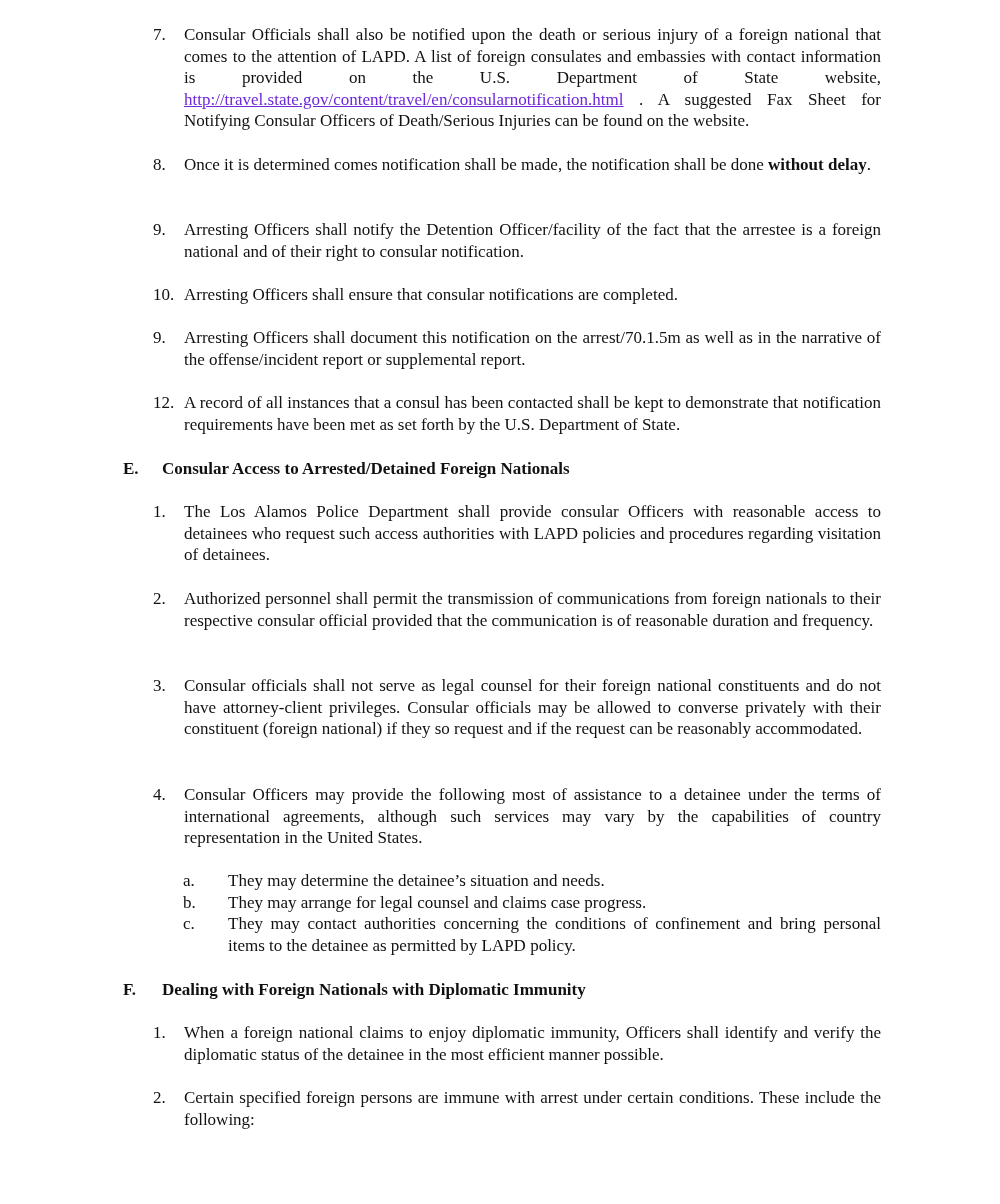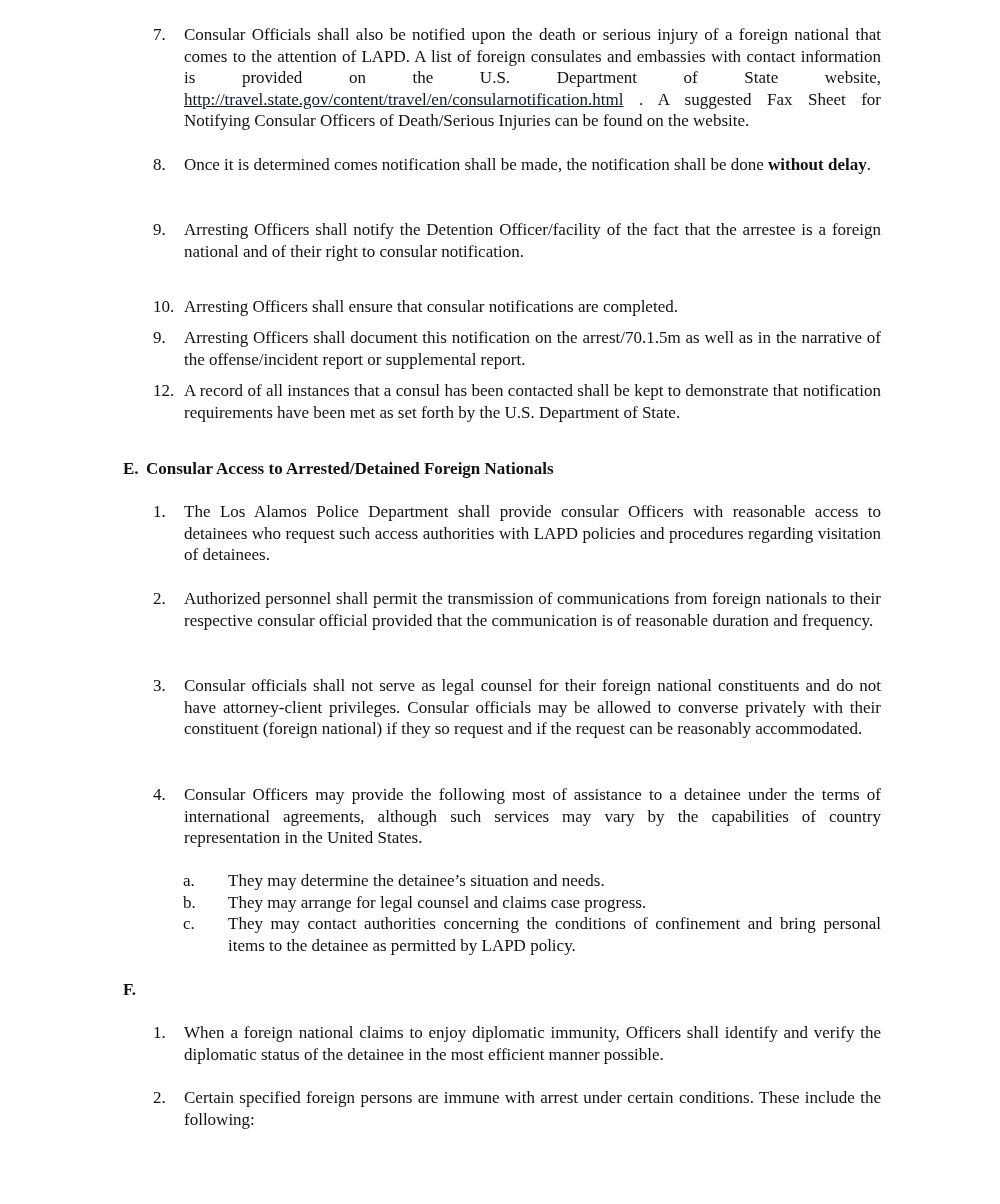--- a/index.html
+++ b/index.html
@@ -7,25 +7,25 @@
     width: 1000px; height: 1204px; position: relative; overflow: hidden;
     font-family: "Liberation Serif", serif; color: #111111;
     font-size: 17px; line-height: 21.6px;
   }
   .page { position: absolute; left: 0; top: 0; width: 1000px; }
   .item { position: absolute; left: 153px; width: 728px; }
   .item .num { position: absolute; left: 0; top: 0; }
   .item .body { margin-left: 31px; text-align: justify; }
   .heading { position: absolute; left: 123px; font-weight: bold; }
   .heading .hnum { position: absolute; left: 0; }
-  .heading .htext { margin-left: 23px; white-space: nowrap; }
+  .heading .htext { margin-left: 39px; white-space: nowrap; }
   .sub { position: absolute; left: 183px; width: 698px; }
   .sub .num { position: absolute; left: 0; }
   .sub .body { margin-left: 45px; text-align: justify; }
-  a.link { color: #0f172a; text-decoration: underline; }
+  a.link { color: #6d28d9; text-decoration: underline; }
   .bi { font-weight: bold; }
 </style>
 </head>
 <body>
 
 <div class="page">
 
   <div class="item" style="top:24px">
     <span class="num">7.</span>
     <div class="body">
@@ -37,31 +37,31 @@
   <div class="item" style="top:154px">
     <span class="num">8.</span>
     <div class="body"><span>Once it is determined comes notification shall be made, the notification shall be done </span><span class="bi">without delay</span><span>.</span></div>
   </div>
 
   <div class="item" style="top:219px">
     <span class="num">9.</span>
     <div class="body">Arresting Officers shall notify the Detention Officer/facility of the fact that the arrestee is a foreign national and of their right to consular notification.</div>
   </div>
 
-  <div class="item" style="top:296px">
+  <div class="item" style="top:284px">
     <span class="num">10.</span>
     <div class="body">Arresting Officers shall ensure that consular notifications are completed.</div>
   </div>
 
   <div class="item" style="top:327px">
     <span class="num">9.</span>
     <div class="body">Arresting Officers shall document this notification on the arrest/70.1.5m as well as in the narrative of the offense/incident report or supplemental report.</div>
   </div>
 
-  <div class="item" style="top:380px">
+  <div class="item" style="top:392px">
     <span class="num">12.</span>
     <div class="body">A record of all instances that a consul has been contacted shall be kept to demonstrate that notification requirements have been met as set forth by the U.S. Department of State.</div>
   </div>
 
   <div class="heading" style="top:458px">
     <span class="hnum">E.</span>
     <span class="htext">Consular Access to Arrested/Detained Foreign Nationals</span>
   </div>
 
   <div class="item" style="top:501px">
@@ -92,20 +92,21 @@
     <span class="num">b.</span>
     <div class="body">They may arrange for legal counsel and claims case progress.</div>
   </div>
   <div class="sub" style="top:913px">
     <span class="num">c.</span>
     <div class="body">They may contact authorities concerning the conditions of confinement and bring personal items to the detainee as permitted by LAPD policy.</div>
   </div>
 
   <div class="heading" style="top:979px">
     <span class="hnum">F.</span>
+    <span class="htext">Dealing with Foreign Nationals with Diplomatic Immunity</span>
   </div>
 
   <div class="item" style="top:1022px">
     <span class="num">1.</span>
     <div class="body">When a foreign national claims to enjoy diplomatic immunity, Officers shall identify and verify the diplomatic status of the detainee in the most efficient manner possible.</div>
   </div>
 
   <div class="item" style="top:1087px">
     <span class="num">2.</span>
     <div class="body">Certain specified foreign persons are immune with arrest under certain conditions. These include the following:</div>

